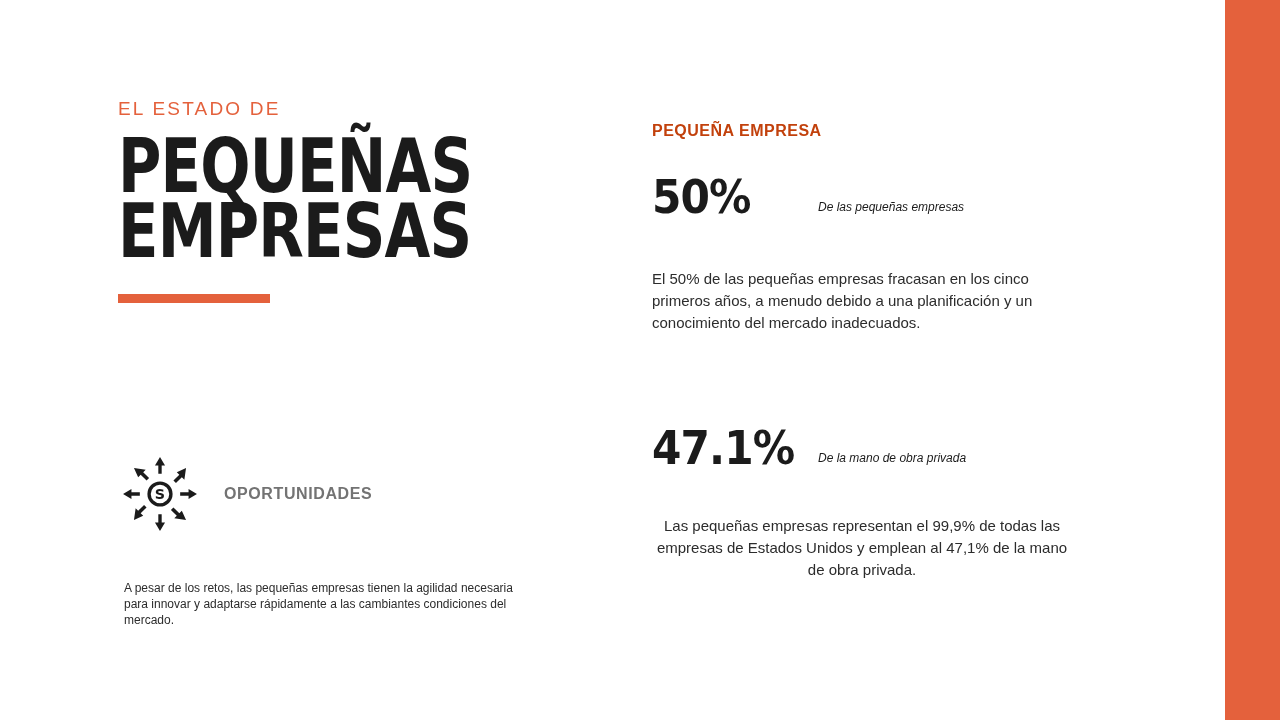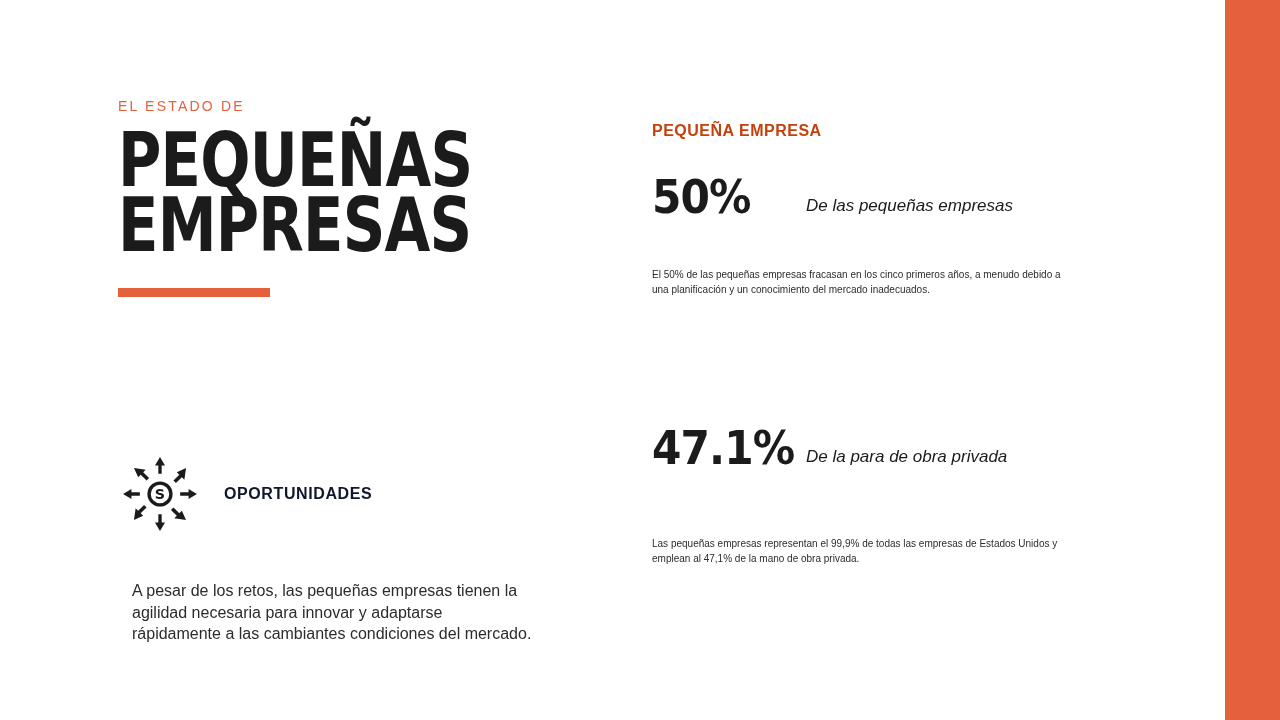--- a/index.html
+++ b/index.html
@@ -32,21 +32,21 @@
 
   
   .left-col {
     position: absolute;
     left: 118px;
     top: 98px;
     width: 470px;
   }
 
   .eyebrow {
-    font-size: 14px;
+    font-size: 19px;
     letter-spacing: 2.2px;
     font-weight: 400;
     color: #e4613c;
     margin: 0 0 14px 0;
     font-family: "Liberation Sans", sans-serif;
   }
 
   .big-title {
     font-family: "DejaVu Sans", sans-serif;
     font-weight: 700;
@@ -80,29 +80,29 @@
   }
   .opp-icon {
     width: 84px;
     height: 84px;
     display: block;
   }
   .opp-label {
     font-size: 16px;
     font-weight: 700;
     letter-spacing: 0.6px;
-    color: #0f172a;
+    color: #737373;
   }
 
   .left-para {
     position: absolute;
-    left: 132px;
+    left: 124px;
     top: 580px;
     width: 400px;
-    font-size: 16px;
+    font-size: 12px;
     line-height: 1.35;
     color: #2c2c2c;
   }
 
   
   .stat-block {
     position: absolute;
     left: 652px;
     width: 430px;
   }
@@ -113,50 +113,51 @@
     font-size: 16px;
     font-weight: 700;
     letter-spacing: 0.5px;
     color: #c2410c;
     margin: 0 0 34px 0;
   }
 
   .stat-row {
     display: flex;
     align-items: baseline;
-    gap: 4px;
+    gap: 16px;
   }
   .stat-number {
     font-family: "DejaVu Sans", sans-serif;
     font-weight: 700;
     font-size: 46px;
     line-height: 1;
     color: #1b1b1b;
     letter-spacing: -1px;
     width: 150px;
     transform: scaleX(0.92);
     transform-origin: left center;
   }
   .stat-caption {
-    font-size: 17px;
+    font-size: 12px;
     font-style: italic;
     color: #1b1b1b;
     font-family: "Liberation Sans", sans-serif;
     position: relative;
     top: -2px;
   }
   .stat-body {
     margin-top: 48px;
-    font-size: 10px;
+    font-size: 15px;
     line-height: 1.45;
     color: #2c2c2c;
     width: 420px;
   }
   .stat-block.block-2 .stat-body {
-    margin-top: 66px;
+    margin-top: 44px;
+    text-align: center;
   }
 </style>
 </head>
 <body>
 
 <div class="slide">
 
   <div class="accent-bar" style="background:#e4613c;"></div>
 
   <div class="left-col">
@@ -201,18 +202,18 @@
     <div class="stat-row">
       <div class="stat-number">50%</div>
       <div class="stat-caption">De las pequeñas empresas</div>
     </div>
     <div class="stat-body">El 50% de las pequeñas empresas fracasan en los cinco primeros años, a menudo debido a una planificación y un conocimiento del mercado inadecuados.</div>
   </div>
 
   <div class="stat-block block-2">
     <div class="stat-row">
       <div class="stat-number">47.1%</div>
-      <div class="stat-caption">De la para de obra privada</div>
+      <div class="stat-caption">De la mano de obra privada</div>
     </div>
     <div class="stat-body">Las pequeñas empresas representan el 99,9% de todas las empresas de Estados Unidos y emplean al 47,1% de la mano de obra privada.</div>
   </div>
 
 </div>
 
 </body></html>

